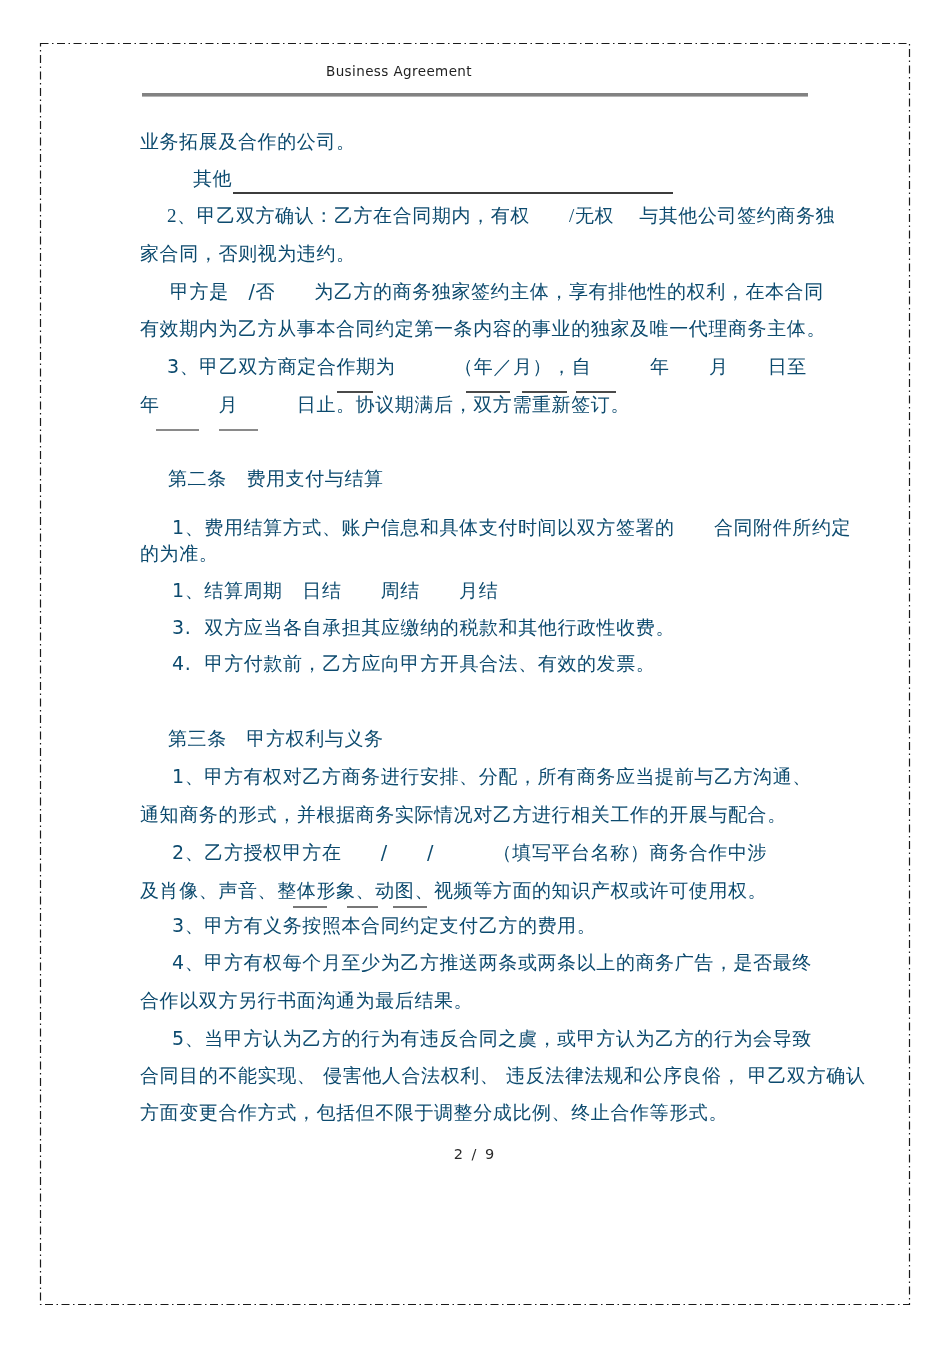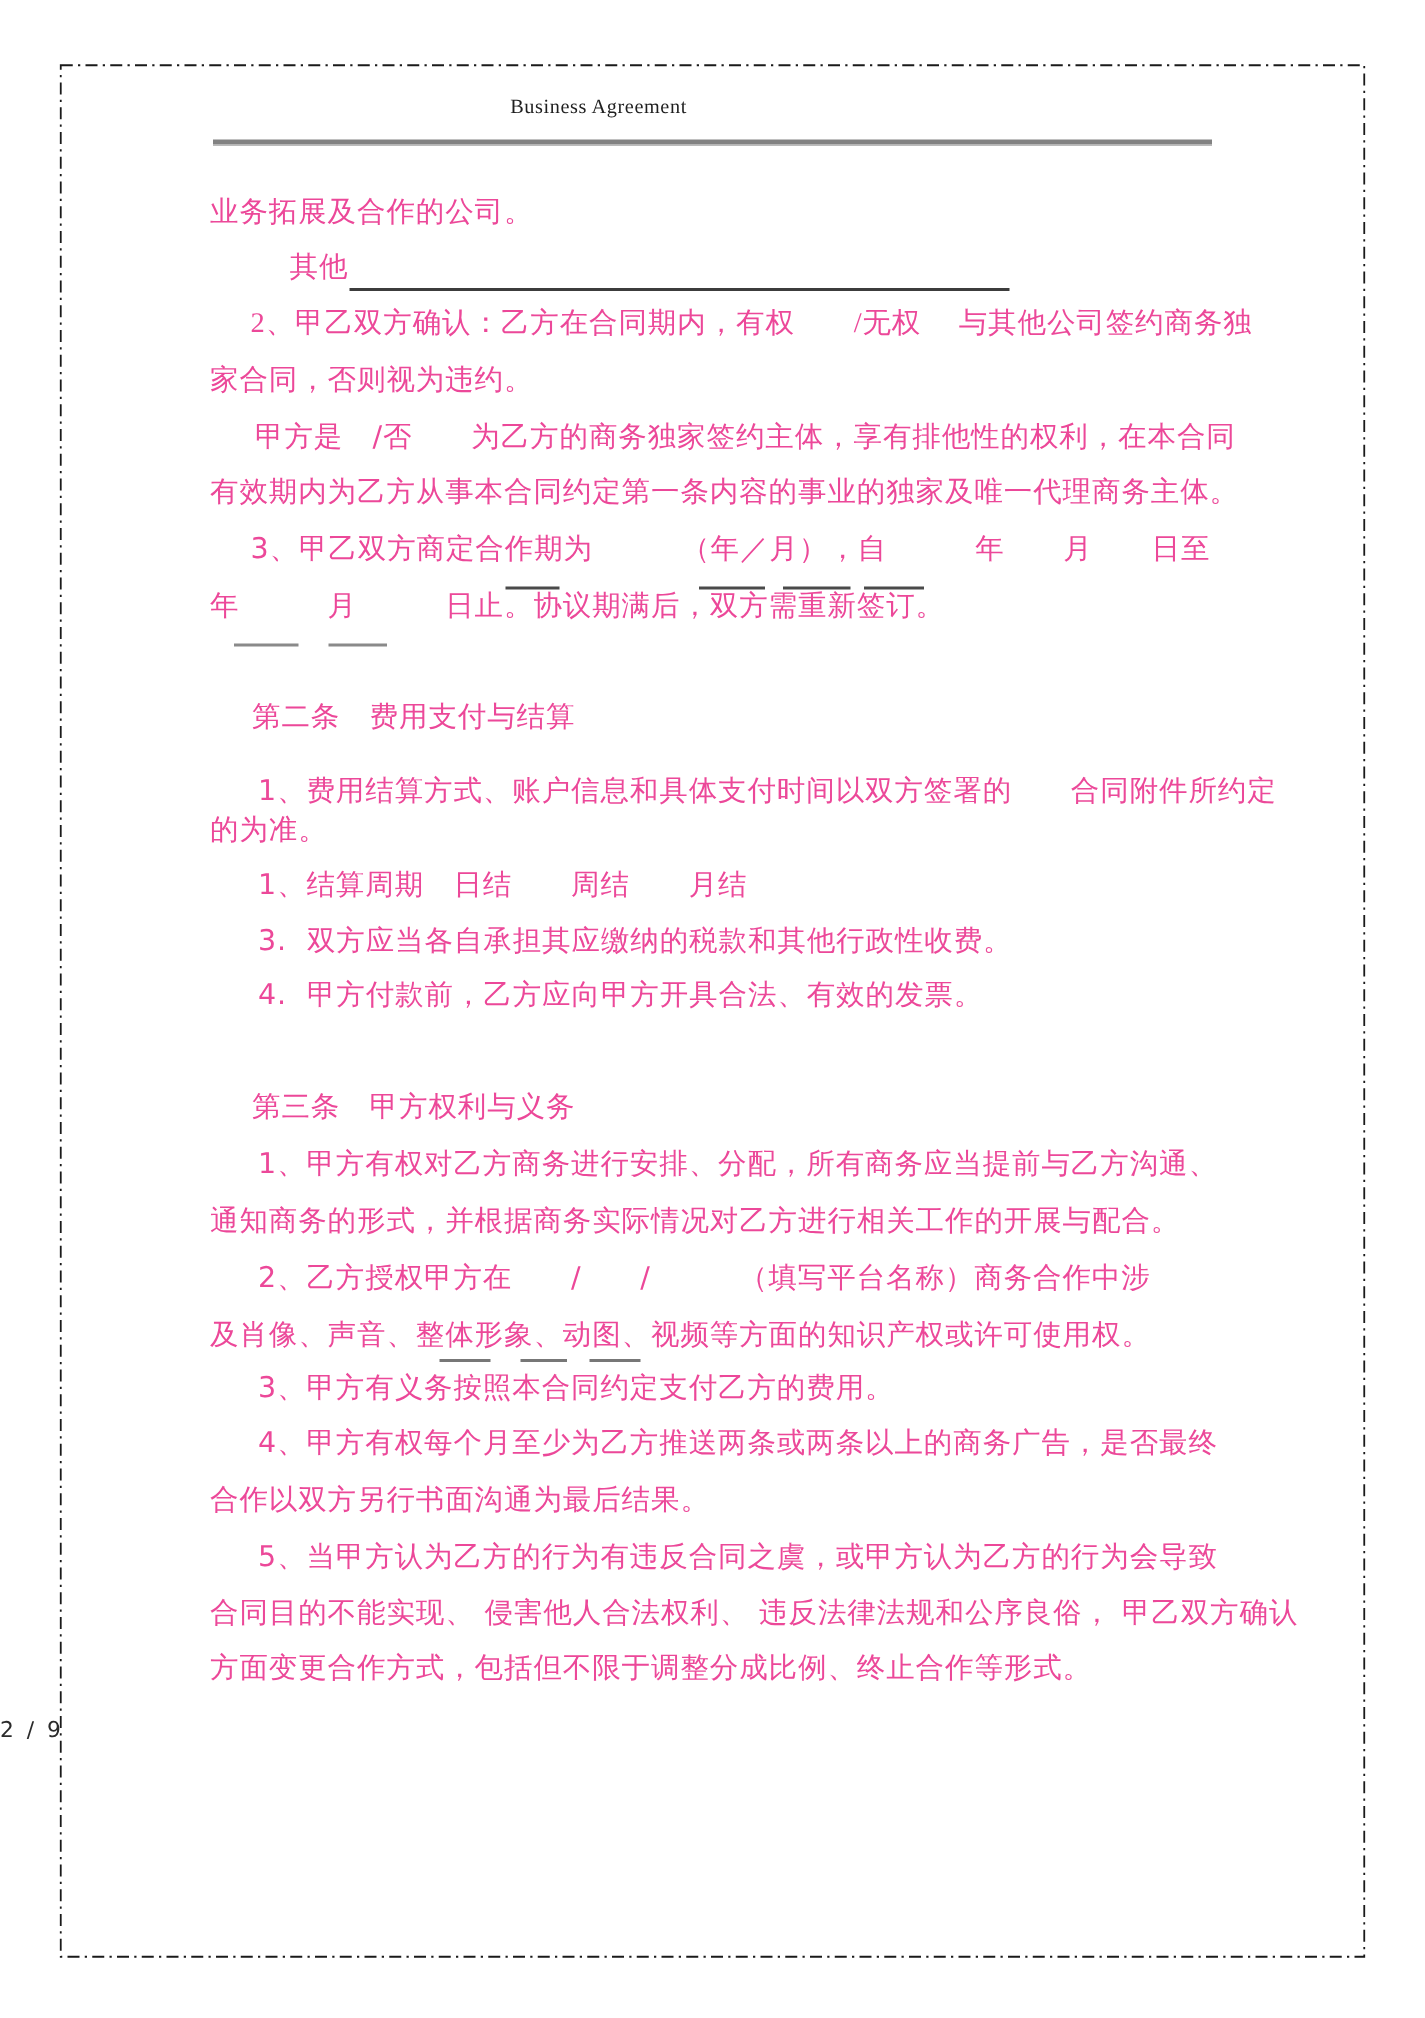--- a/index.html
+++ b/index.html
@@ -22,49 +22,48 @@
   }
   .doc-header-title {
     position: absolute;
     left: 0;
     top: 63px;
     width: 798px;
     text-align: center;
     font-size: 13.5px;
     letter-spacing: 0.4px;
     color: #1f1f1f;
-    font-family: Liberation Serif, serif;
   }
   .doc-header-rule {
     position: absolute;
     left: 142px;
     top: 93px;
     width: 666px;
     height: 3px;
     background: #828282;
     border-bottom: 1px solid #b5b5b5;
   }
   .text-line {
     position: absolute;
     white-space: pre;
     font-size: 19px;
     letter-spacing: 0.6px;
     line-height: 27px;
-    color: #ec4899;
+    color: #0c4a6e;
   }
   .blank-underline {
     position: absolute;
     height: 2px;
   }
   .doc-footer-page {
     position: absolute;
     left: 0;
     top: 1146px;
     width: 950px;
-    text-align: left;
+    text-align: center;
     font-size: 14.5px;
     letter-spacing: 2px;
     color: #2b2b2b;
   }
 </style>
 </head>
 <body>
 
 <svg class="page-border-svg" width="950" height="1345">
   <rect x="40.5" y="43.5" width="869" height="1261" fill="none" stroke="#1a1a1a" stroke-width="1.2" stroke-dasharray="8 3.5 1.5 3.5"></rect>

